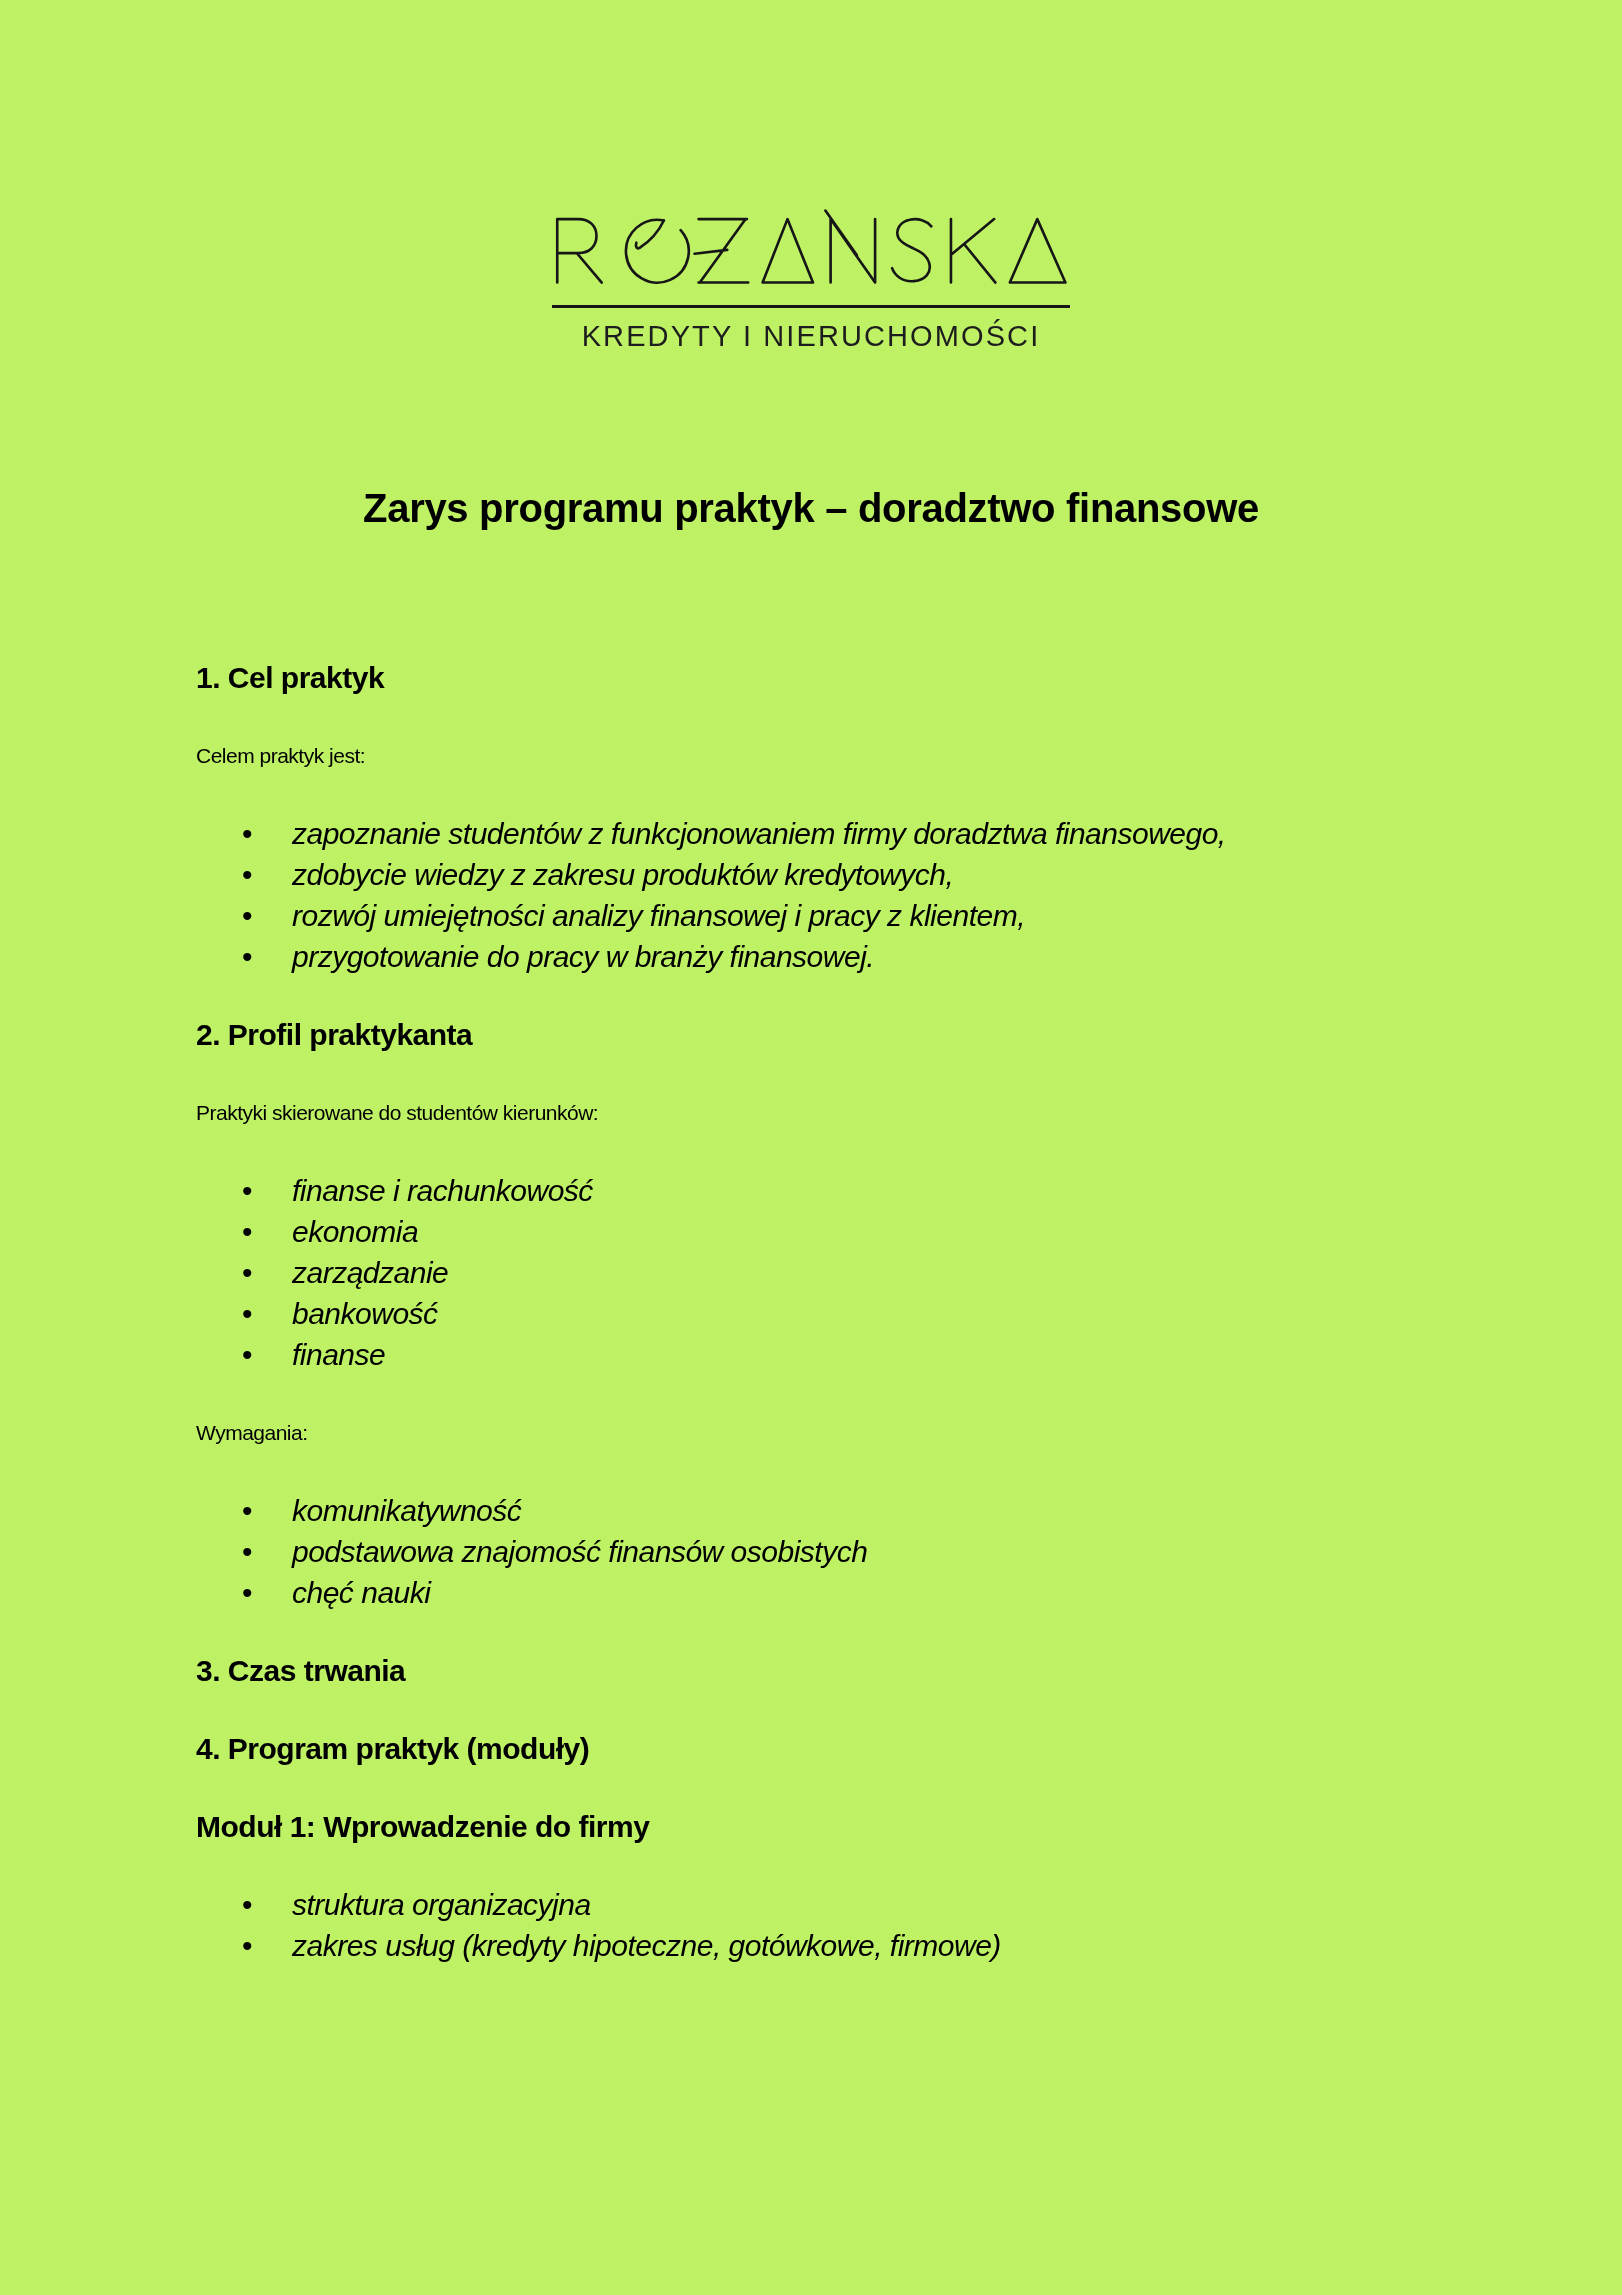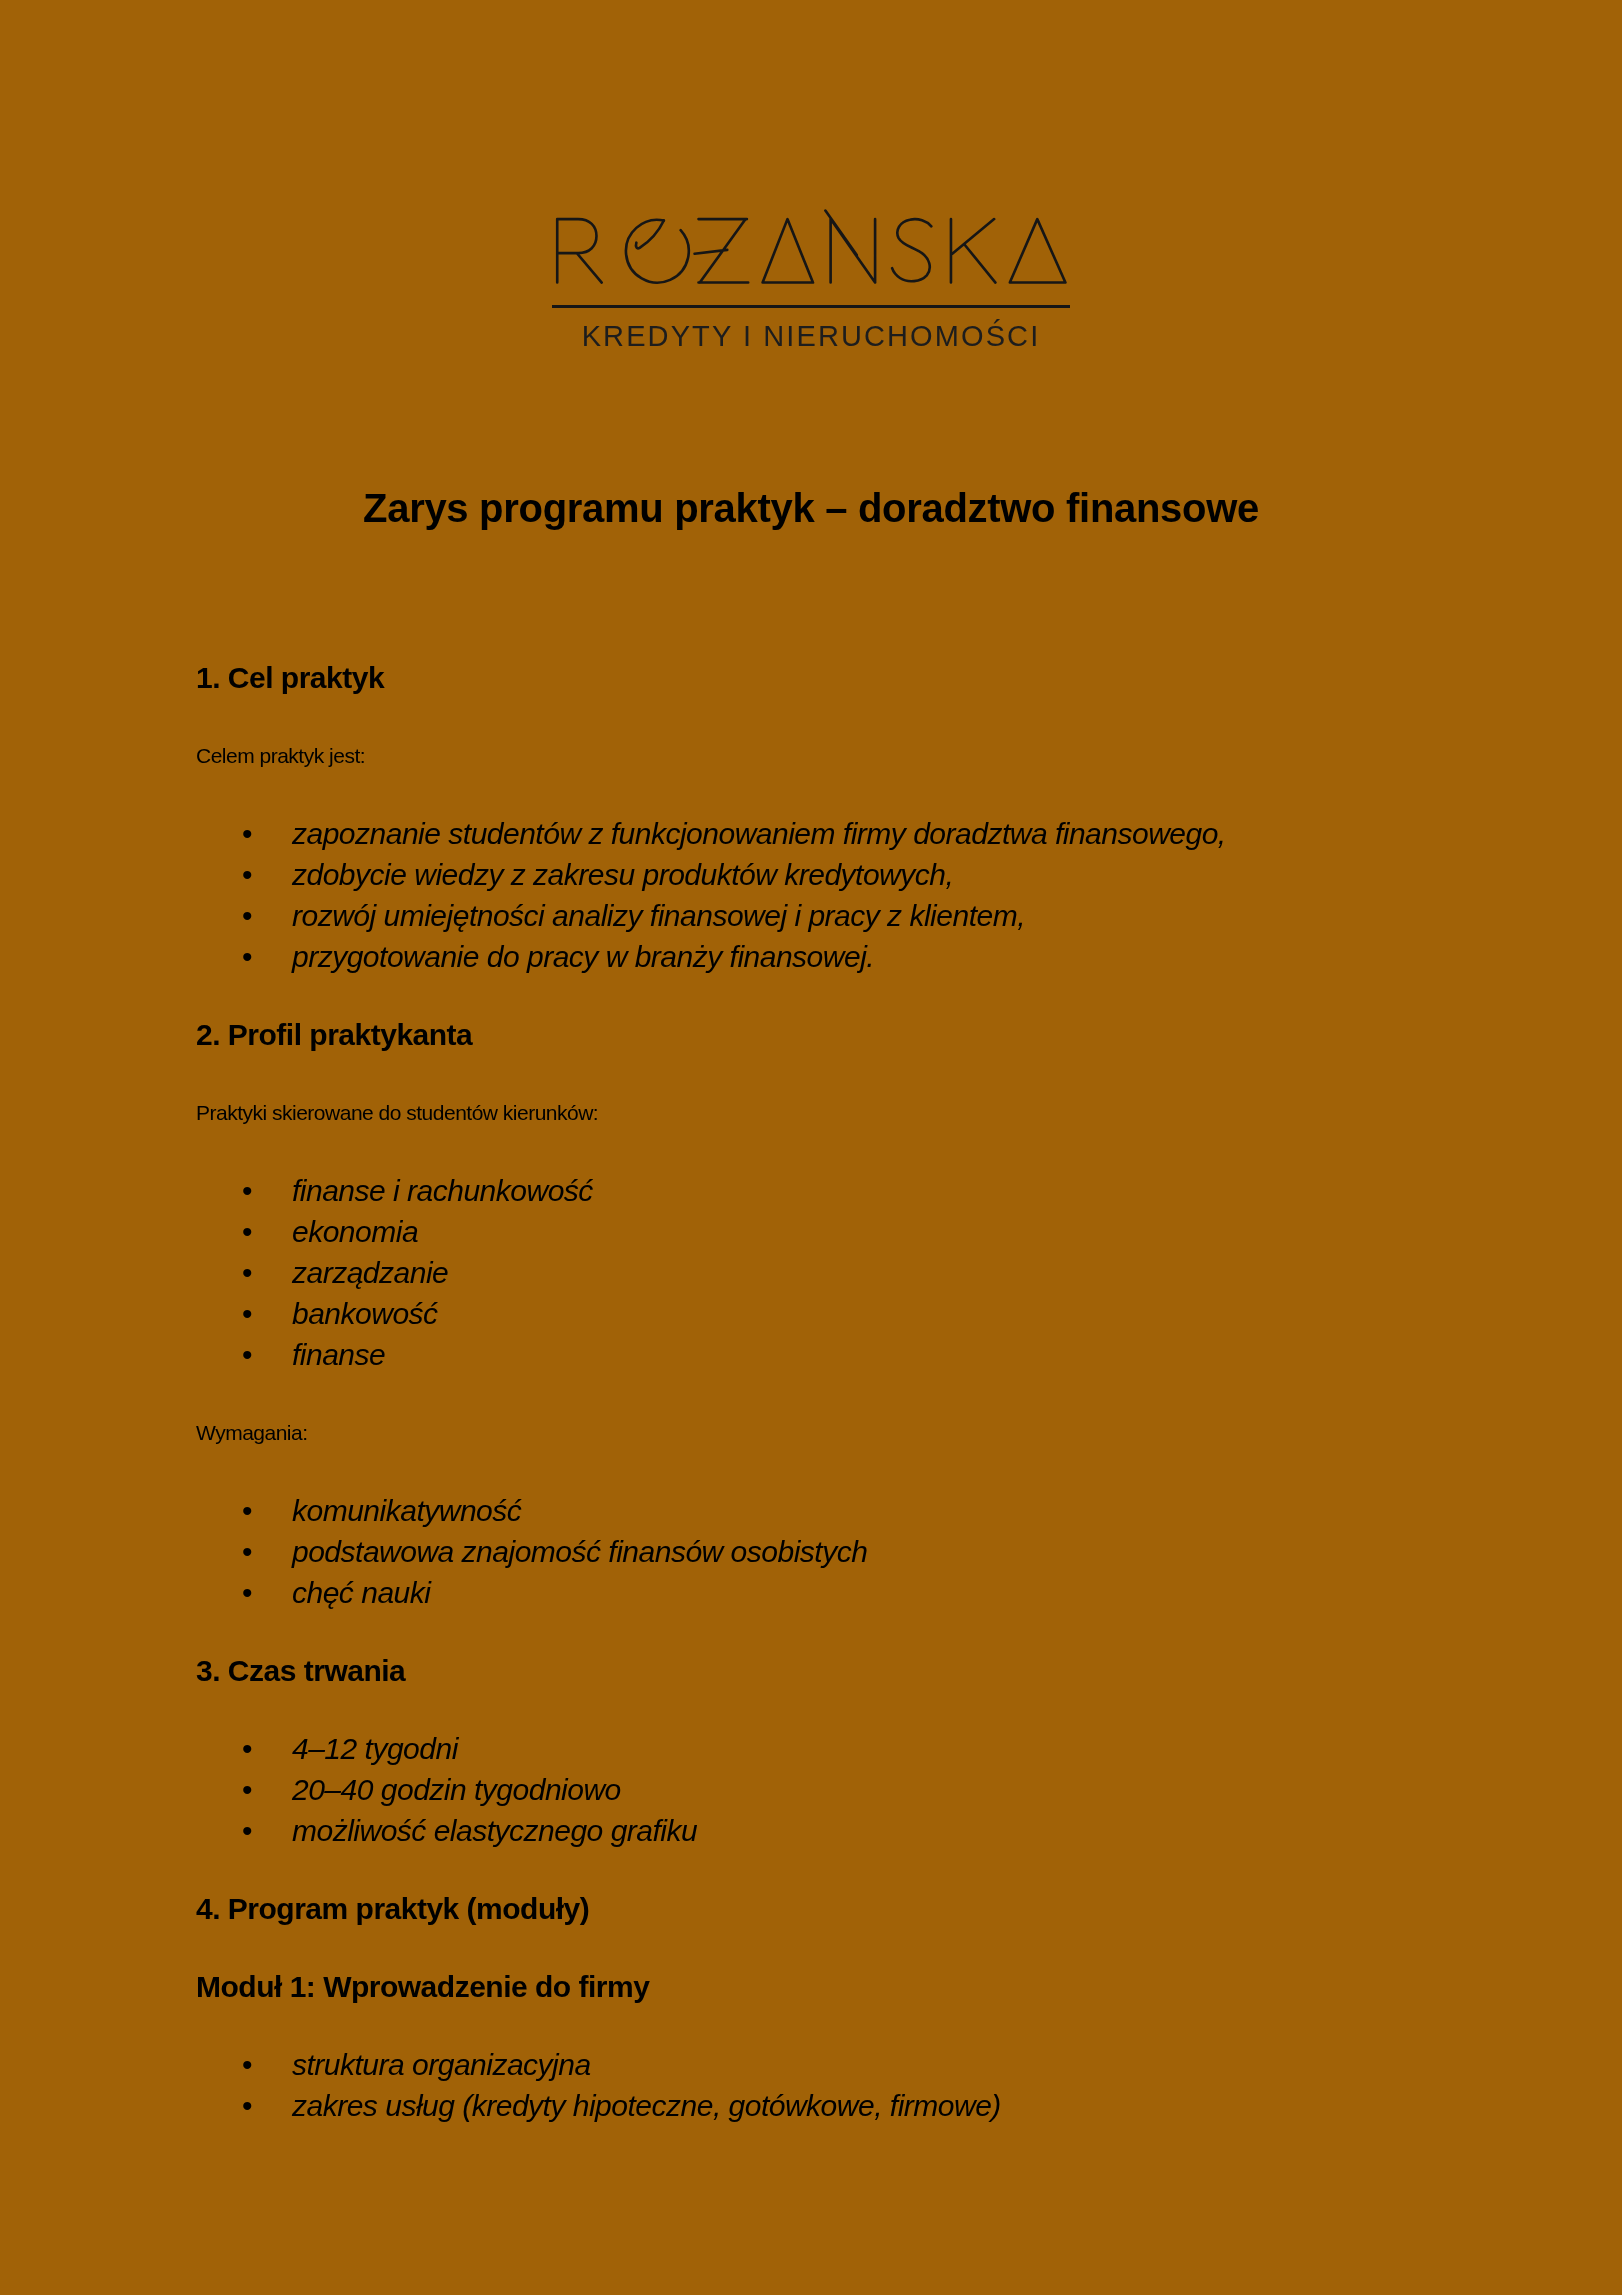--- a/index.html
+++ b/index.html
@@ -1,21 +1,21 @@
 <!DOCTYPE html>
 <html lang="pl" style="font-size:10.5px"><head>
 <meta charset="utf-8">
 <title>Zarys programu praktyk</title>
 <style>
   html, body { margin: 0; padding: 0; background: #ffffff; }
   .page {
     position: relative;
     width: 1622px;
     height: 2295px;
-    background: #a16207;
+    background: #bef264;
     box-sizing: border-box;
     padding: 196px 196px 0 196px;
     font-family: "Liberation Sans", "DejaVu Sans", sans-serif;
     color: #121212;
     overflow: hidden;
   }
 
   
   .logo { width: 518px; margin: 0 auto 0 auto; }
   .logo-letters { display: block; width: 518px; height: 92px; }
@@ -134,25 +134,20 @@
     <div class="para">Wymagania:</div>
     <ul class="bullets">
       <li>komunikatywność</li>
       <li>podstawowa znajomość finansów osobistych</li>
       <li>chęć nauki</li>
     </ul>
   </div>
 
   <div>
     <div class="heading">3. Czas trwania</div>
-    <ul class="bullets">
-      <li>4–12 tygodni</li>
-      <li>20–40 godzin tygodniowo</li>
-      <li>możliwość elastycznego grafiku</li>
-    </ul>
   </div>
 
   <div>
     <div class="heading">4. Program praktyk (moduły)</div>
   </div>
 
   <div>
     <div class="heading">Moduł 1: Wprowadzenie do firmy</div>
     <ul class="bullets">
       <li>struktura organizacyjna</li>

